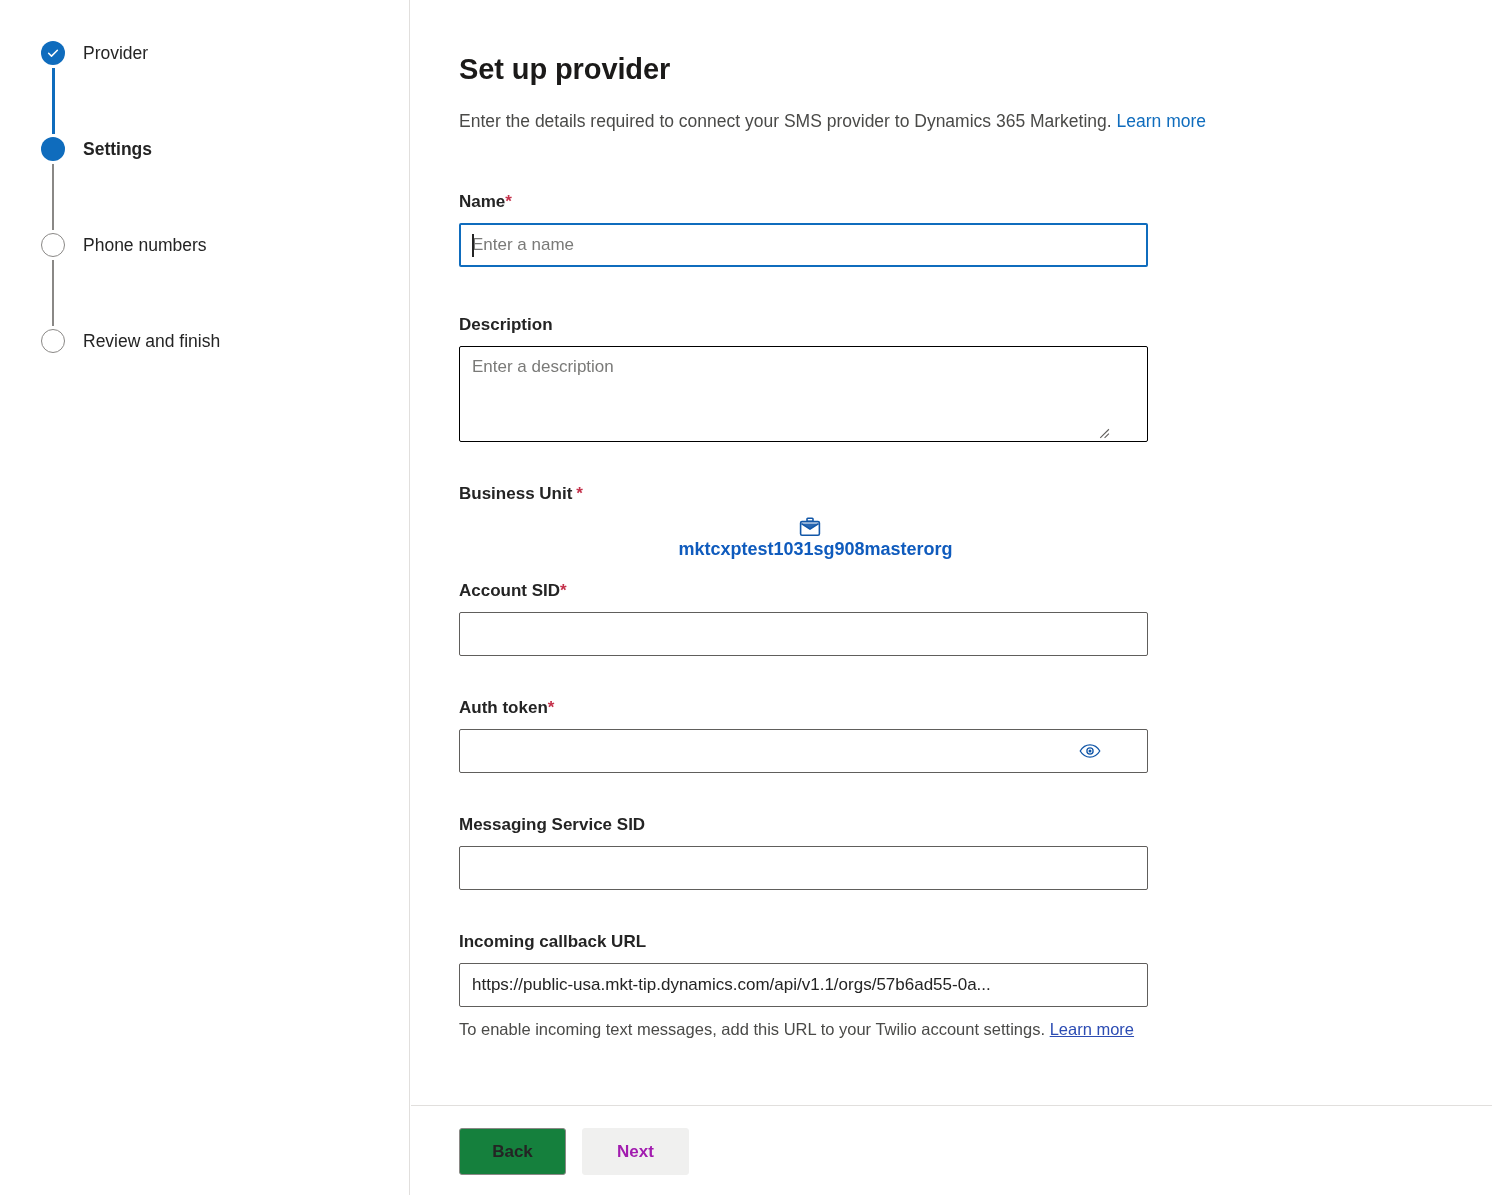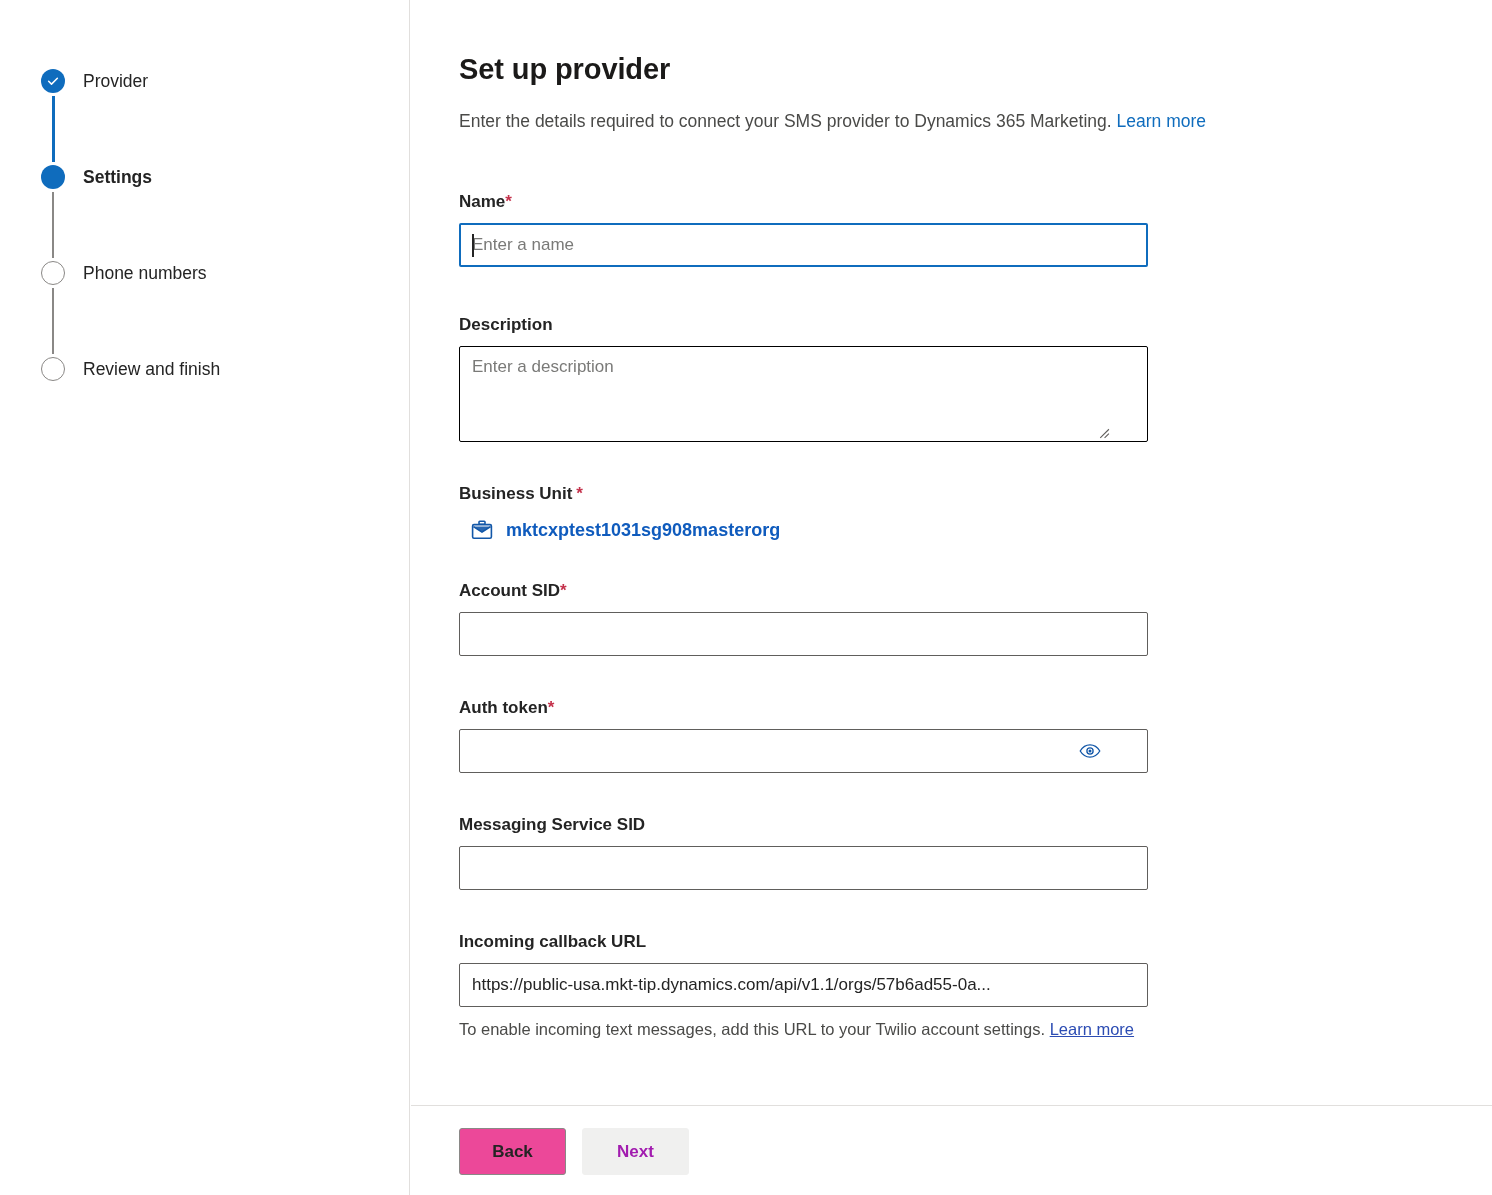--- a/index.html
+++ b/index.html
@@ -25,21 +25,21 @@
     left: 0; top: 0;
     width: 410px;
     height: 1195px;
     background: #ffffff;
     border-right: 1px solid #e1dfdd;
   }
 
   .steps {
     position: absolute;
     left: 41px;
-    top: 66px;
+    top: 38px;
     width: 340px;
   }
 
   .step {
     position: relative;
     display: flex;
     align-items: center;
     height: 30px;
   }
 
@@ -206,20 +206,21 @@
     width: 13px; height: 13px;
     pointer-events: none;
   }
 
   .bu-value {
     display: flex;
     align-items: center;
     margin-left: 11px;
     margin-top: 6px;
     height: 30px;
+    flex-direction: column;
   }
   .bu-icon {
     width: 24px; height: 24px;
     flex: 0 0 24px;
     display: block;
   }
   .bu-text {
     margin-left: 12px;
     font-size: 18px;
     font-weight: 700;
@@ -272,21 +273,21 @@
     font-family: "Liberation Sans", sans-serif;
     font-size: 17px;
     font-weight: 600;
     height: 47px;
     min-width: 107px;
     padding: 0 18px;
     border-radius: 3px;
     cursor: pointer;
   }
   .btn-secondary {
-    background: #ec4899;
+    background: #15803d;
     color: #242424;
     border: 1px solid #8a8886;
   }
   .btn-disabled {
     background: #f0f0ef;
     color: #a21caf;
     border: 1px solid #f0f0ef;
     cursor: default;
   }
 

